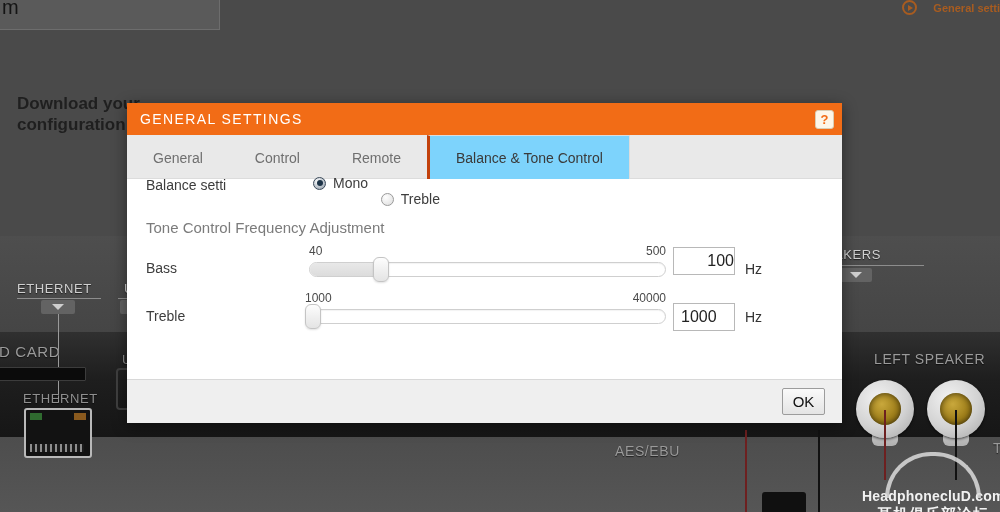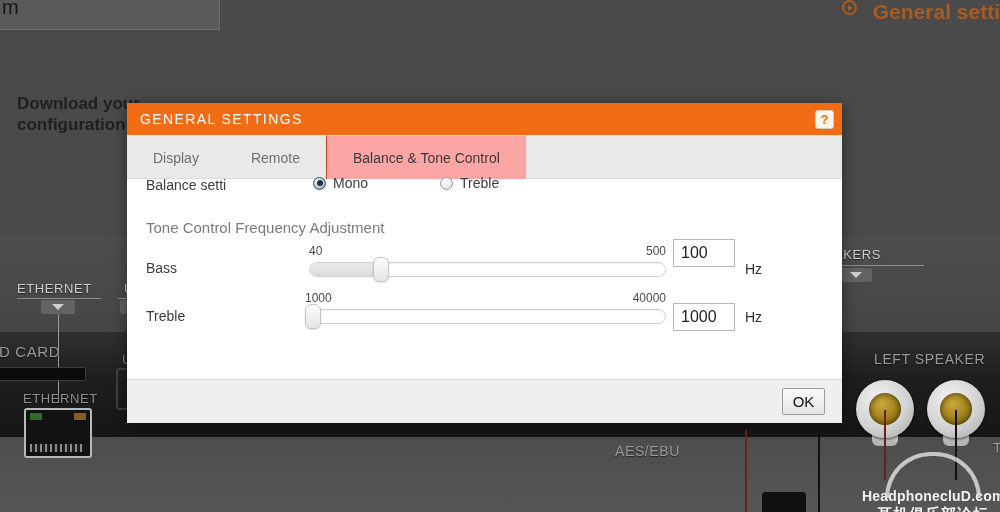--- a/index.html
+++ b/index.html
@@ -122,22 +122,22 @@
   .wire { position: absolute; width: 2px; }
 
   #connector-blk {
     position: absolute; left: 762px; top: 492px; width: 44px; height: 20px;
     background: #101010; border-radius: 3px 3px 0 0;
   }
 
   
   #tr-link {
     position: absolute; right: 0; top: 0;
-    display: flex; gap: 16px;
-    color: #a85c20; font-weight: bold; font-size: 21px;
+    display: flex; align-items: center; gap: 16px;
+    color: #a85c20; font-weight: bold; font-size: 11px;
     white-space: nowrap;
   }
   .play-ring {
     width: 15px; height: 15px; border-radius: 50%;
     border: 2px solid #a85c20;
     display: inline-flex; align-items: center; justify-content: center;
     flex: none;
   }
   .play-ring::after {
     content: "";
@@ -201,24 +201,24 @@
   .tab {
     height: 40px;
     display: flex; align-items: center; justify-content: center;
     padding: 0 26px;
     font-size: 14px;
     color: #6f6f6f;
     cursor: pointer;
     background: #e9e9e9;
   }
   .tab.active {
-    background: #fca5a5;
+    background: #7dd3fc;
     color: #3a3a3a;
     height: 44px;
-    border-left: 1px solid #c2410c;
+    border-left: 3px solid #c2410c;
     border-right: 1px solid #dcdcdc;
     border-top: 1px solid #dcdcdc;
     margin-bottom: -1px;
   }
 
   
   #dlg-body {
     position: relative;
     height: 200px;
     background: #fff;
@@ -229,21 +229,21 @@
     font-size: 14px;
     color: #3d3d3d;
   }
   #section-heading {
     position: absolute;
     left: 19px; top: 40px;
     font-size: 15px;
     color: #7b7b7b;
   }
 
-  .radio-group { position: absolute; display: flex; align-items: flex-end; }
+  .radio-group { position: absolute; display: flex; align-items: flex-end; flex-direction: column; }
   .radio-opt {
     display: flex; align-items: center; gap: 7px;
     font-size: 14px; color: #3d3d3d; cursor: pointer;
   }
   .radio-dot {
     width: 13px; height: 13px; border-radius: 50%;
     background: radial-gradient(circle at 35% 30%, #fefefe, #dcdcdc);
     border: 1px solid #9a9a9a;
     display: flex; align-items: center; justify-content: center;
     flex: none;
@@ -391,21 +391,22 @@
 </div>
 
 <div id="dialog">
 
   <div id="dlg-header">
     <span id="dlg-title">GENERAL SETTINGS</span>
     <span id="help-btn">?</span>
   </div>
 
   <div id="tabs">
-    <div class="tab">Display</div>
+    <div class="tab">General</div>
+    <div class="tab">Control</div>
     <div class="tab">Remote</div>
     <div class="tab active">Balance &amp; Tone Control</div>
   </div>
 
   <div id="dlg-body">
 
     <div class="row-label" style="left:19px; top:-2px;">Balance setti</div>
 
     <div class="radio-group" style="left:186px; top:-4px;">
       <div class="radio-opt checked" style="width:127px;">
@@ -422,21 +423,21 @@
 
     <div class="row-label" style="left:19px; top:81px;">Bass</div>
     <div class="slider-wrap" style="left:182px; top:65px; width:357px; height:44px;">
       <span class="sl-min">40</span>
       <span class="sl-max">500</span>
       <div class="sl-track" style="width:357px;">
         <div class="sl-fill" style="width:20%;"></div>
       </div>
       <div class="sl-thumb" style="left:64px;"></div>
     </div>
-    <input class="val-box" style="left: 546px; top: 60px;" value="100">
+    <input class="val-box" style="left: 546px; top: 68px; text-align: right;" value="100">
     <span class="unit" style="left:618px; top:82px;">Hz</span>
 
     <div class="row-label" style="left:19px; top:129px;">Treble</div>
     <div class="slider-wrap" style="left:178px; top:112px; width:361px; height:44px;">
       <span class="sl-min">1000</span>
       <span class="sl-max">40000</span>
       <div class="sl-track" style="width:361px;">
         <div class="sl-fill" style="width:0%;"></div>
       </div>
       <div class="sl-thumb" style="left:0px;"></div>

